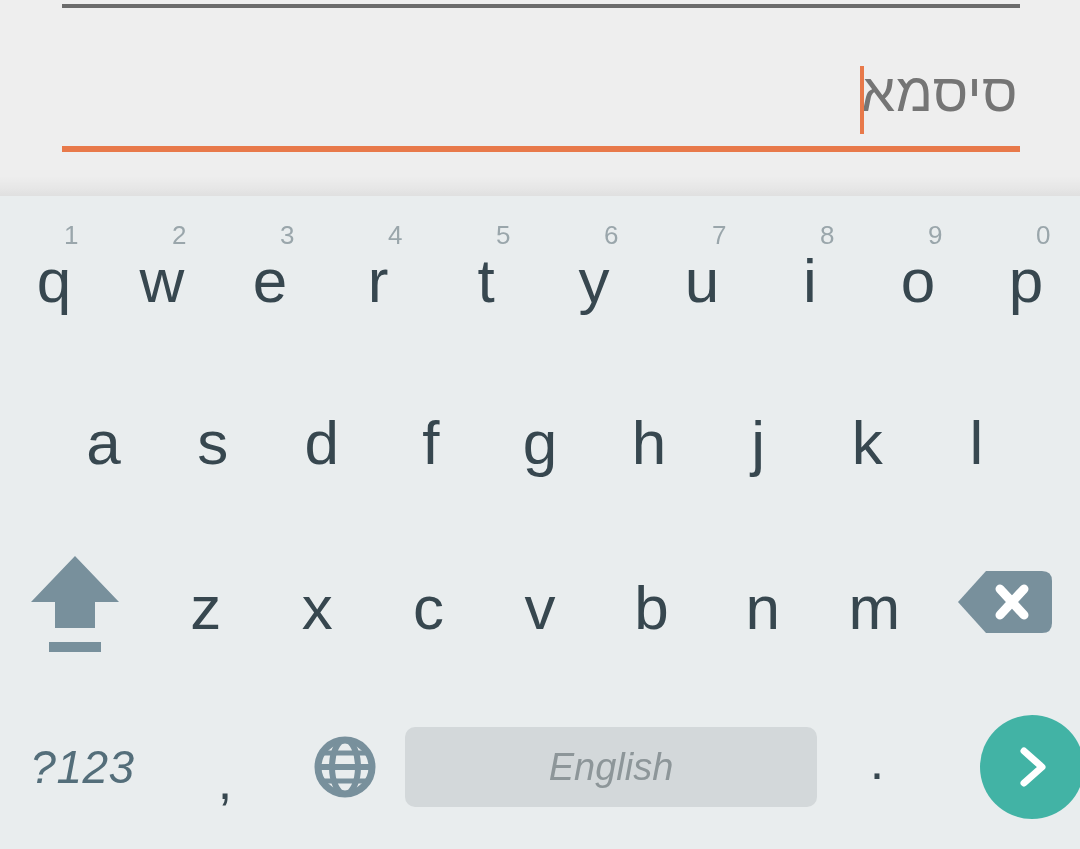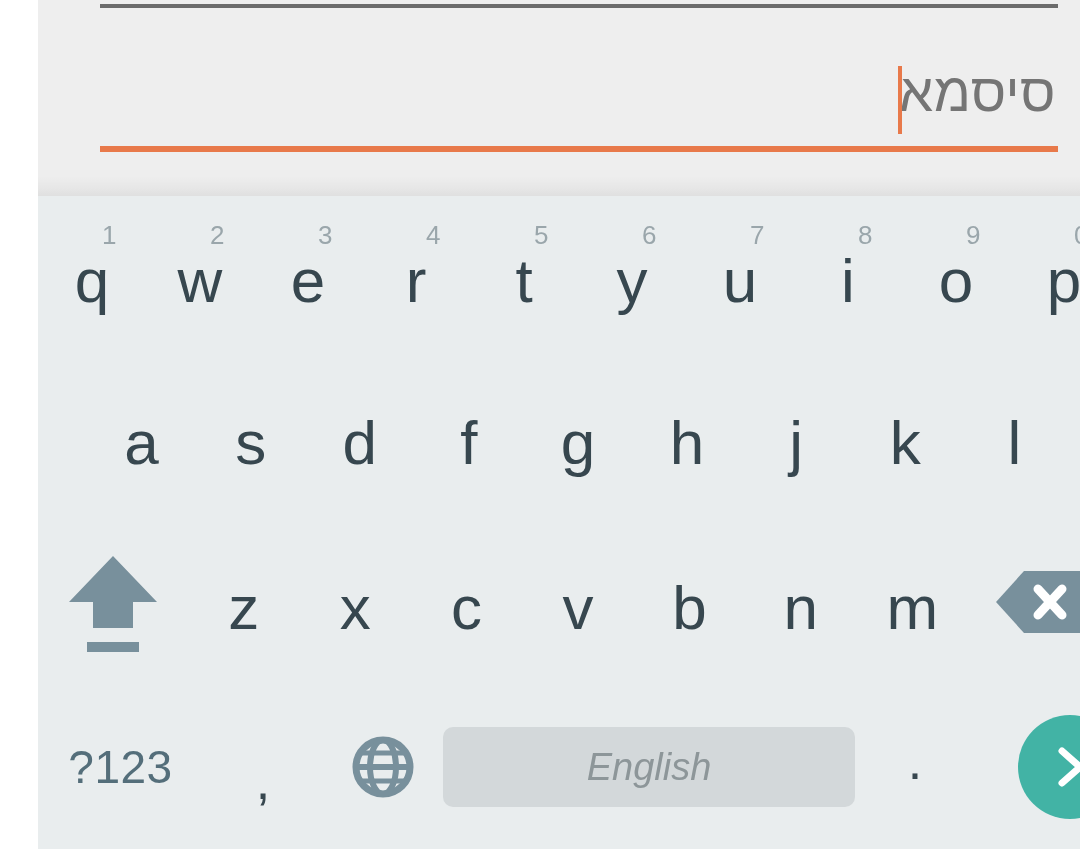--- a/index.html
+++ b/index.html
@@ -13,21 +13,20 @@
     overflow: hidden;
     font-family: "Liberation Sans", sans-serif;
     -webkit-font-smoothing: antialiased;
   }
 
   #screen {
     position: relative;
     width: 952px;
     height: 849px;
     background: #eeeeee;
-    margin-left: 38px;
   }
 
   
   .app-region {
     position: absolute;
     left: 0;
     top: 0;
     width: 1080px;
     height: 196px;
     background: #eeeeee;
@@ -155,21 +154,21 @@
     height: 104px;
     display: block;
   }
   .backspace-icon {
     width: 94px;
     height: 66px;
     display: block;
   }
 
   
-  .kb-row.r4 .k-sym { flex: 0 0 165px; font-size: 46px; color: #546e7a; }
+  .kb-row.r4 .k-sym { flex: 0 0 165px; font-size: 46px; color: #546e7a; font-style: italic; }
   .kb-row.r4 .k-comma { flex: 0 0 120px; font-size: 52px; color: #37474f; }
   .kb-row.r4 .k-globe { flex: 0 0 120px; }
   .kb-row.r4 .k-space { flex: 1 1 0; }
   .kb-row.r4 .k-period { flex: 0 0 120px; font-size: 52px; color: #37474f; }
   .kb-row.r4 .k-enter { flex: 0 0 190px; }
 
   .k-sym .glyph { transform: translateY(0); letter-spacing: 0.5px; }
   .k-comma .glyph { transform: translateY(14px); }
   .k-period .glyph { transform: translateY(-6px); }
 

